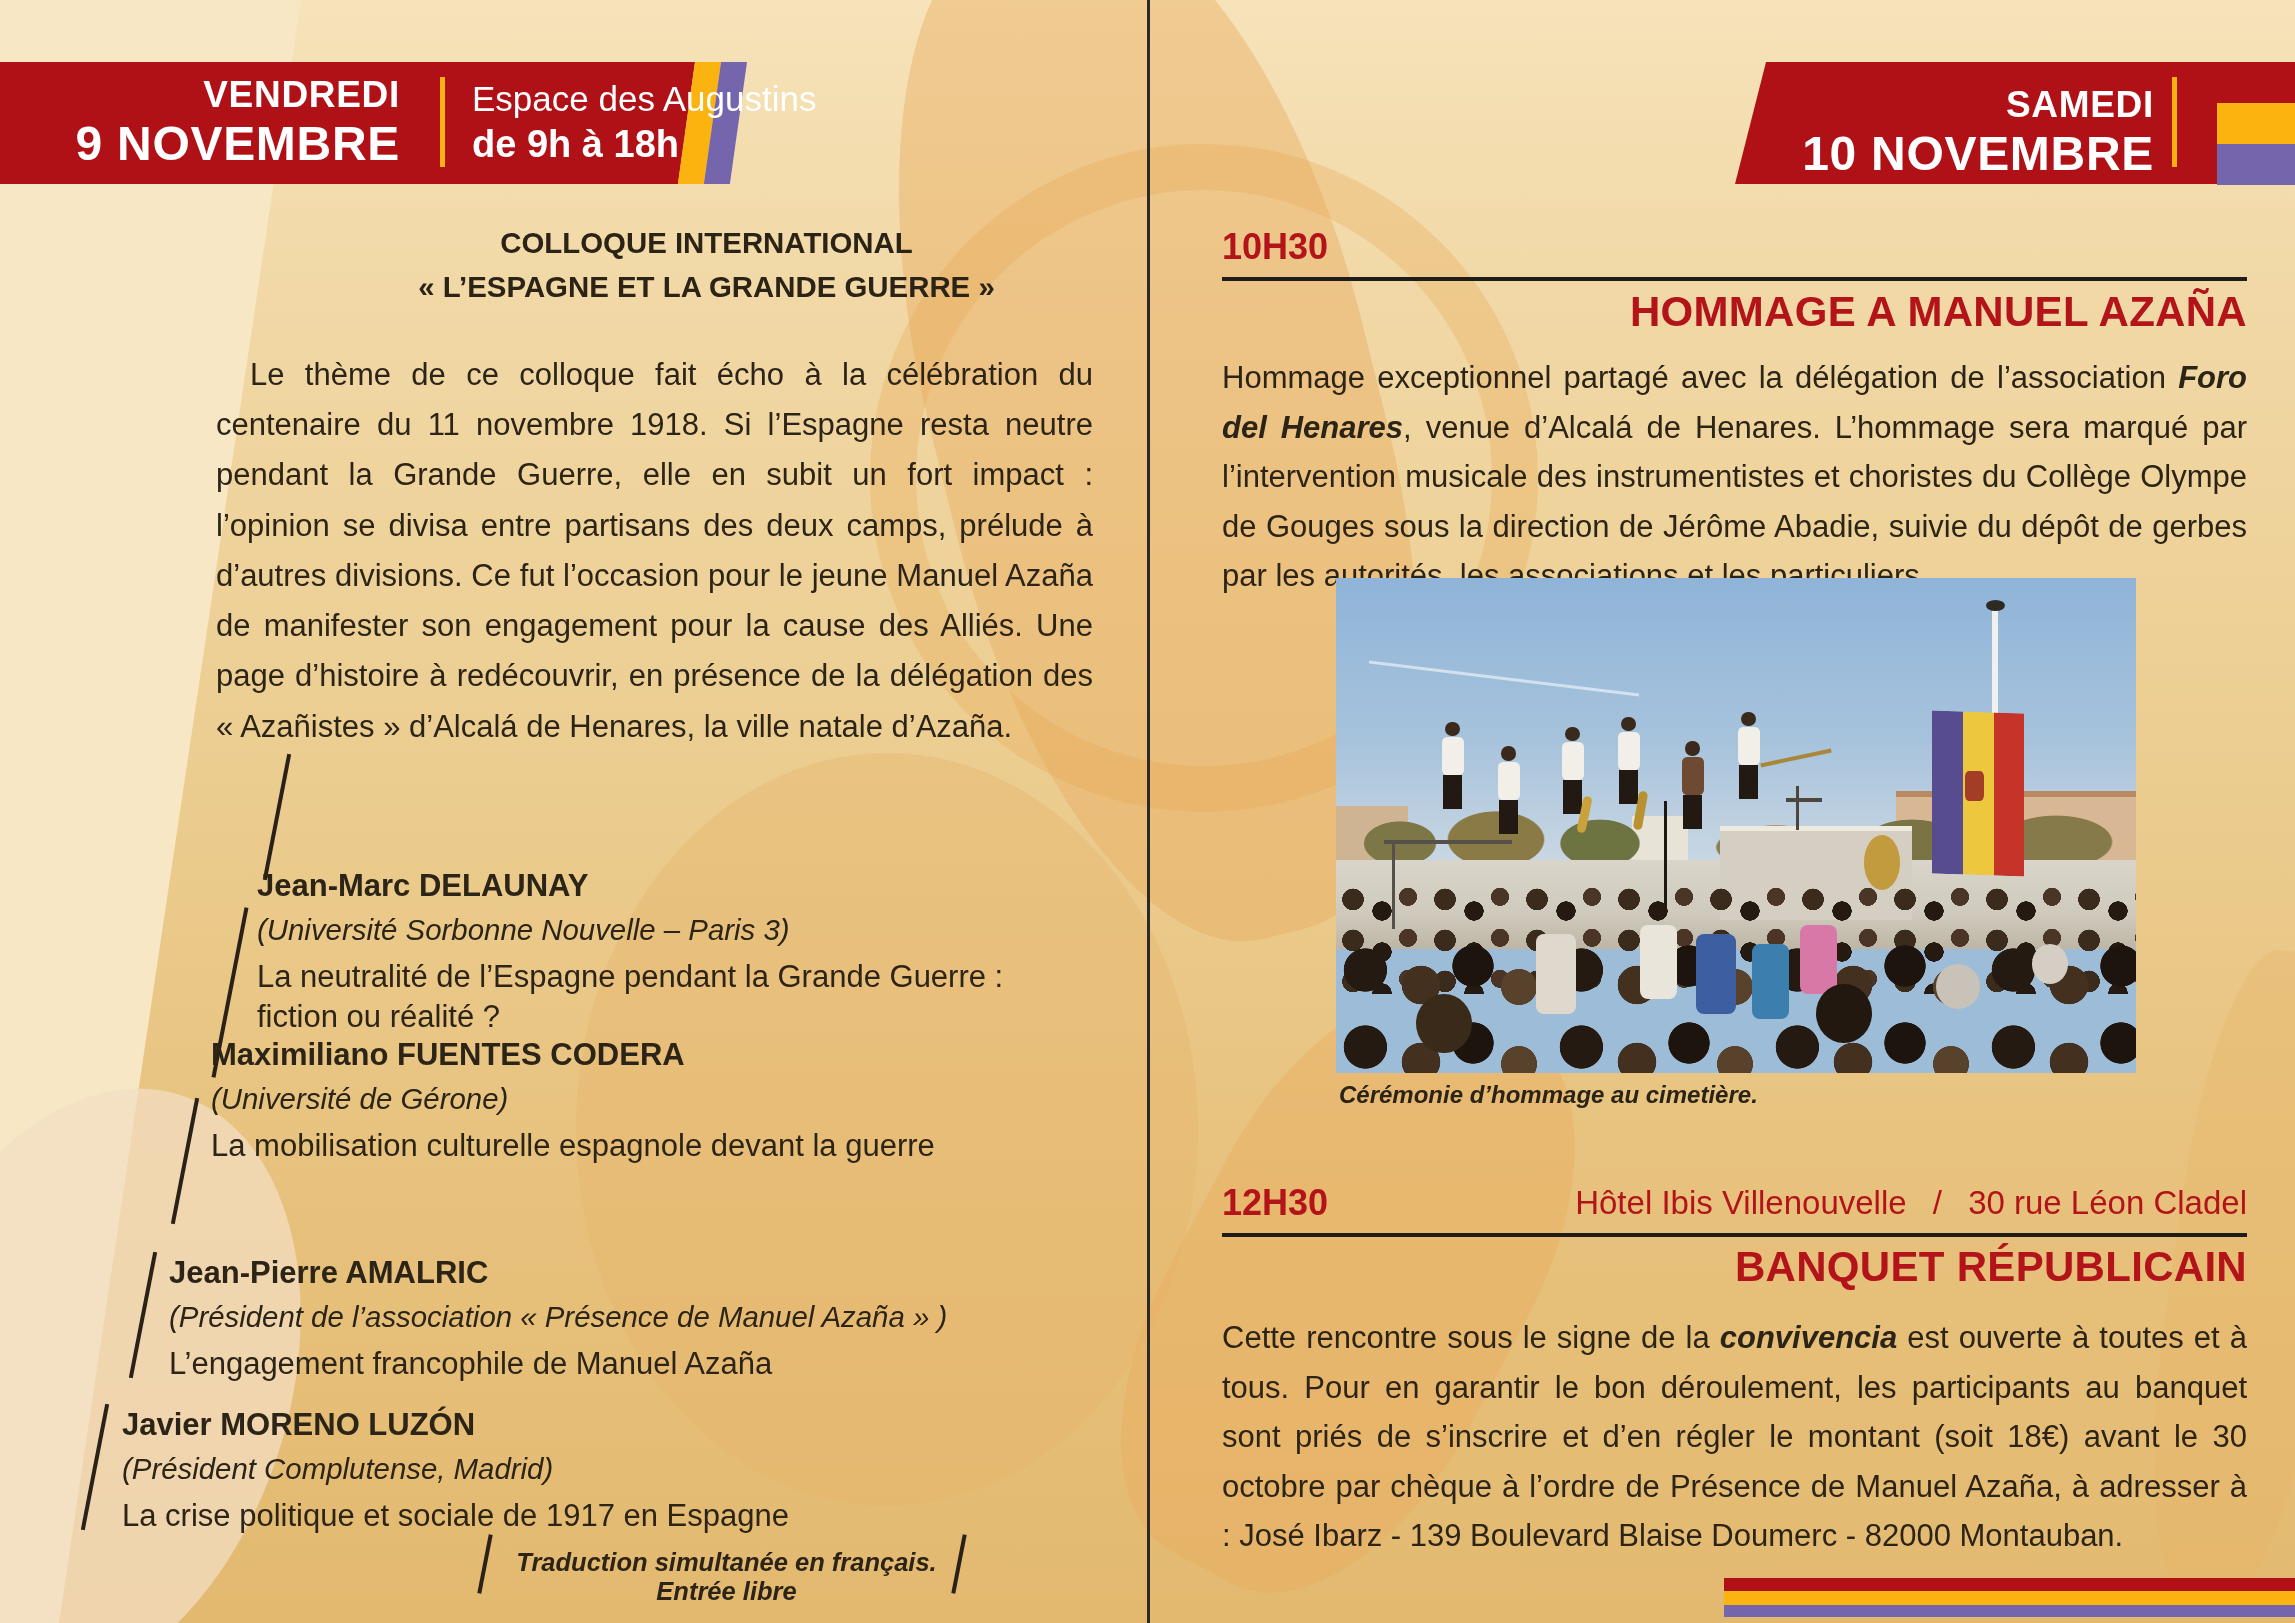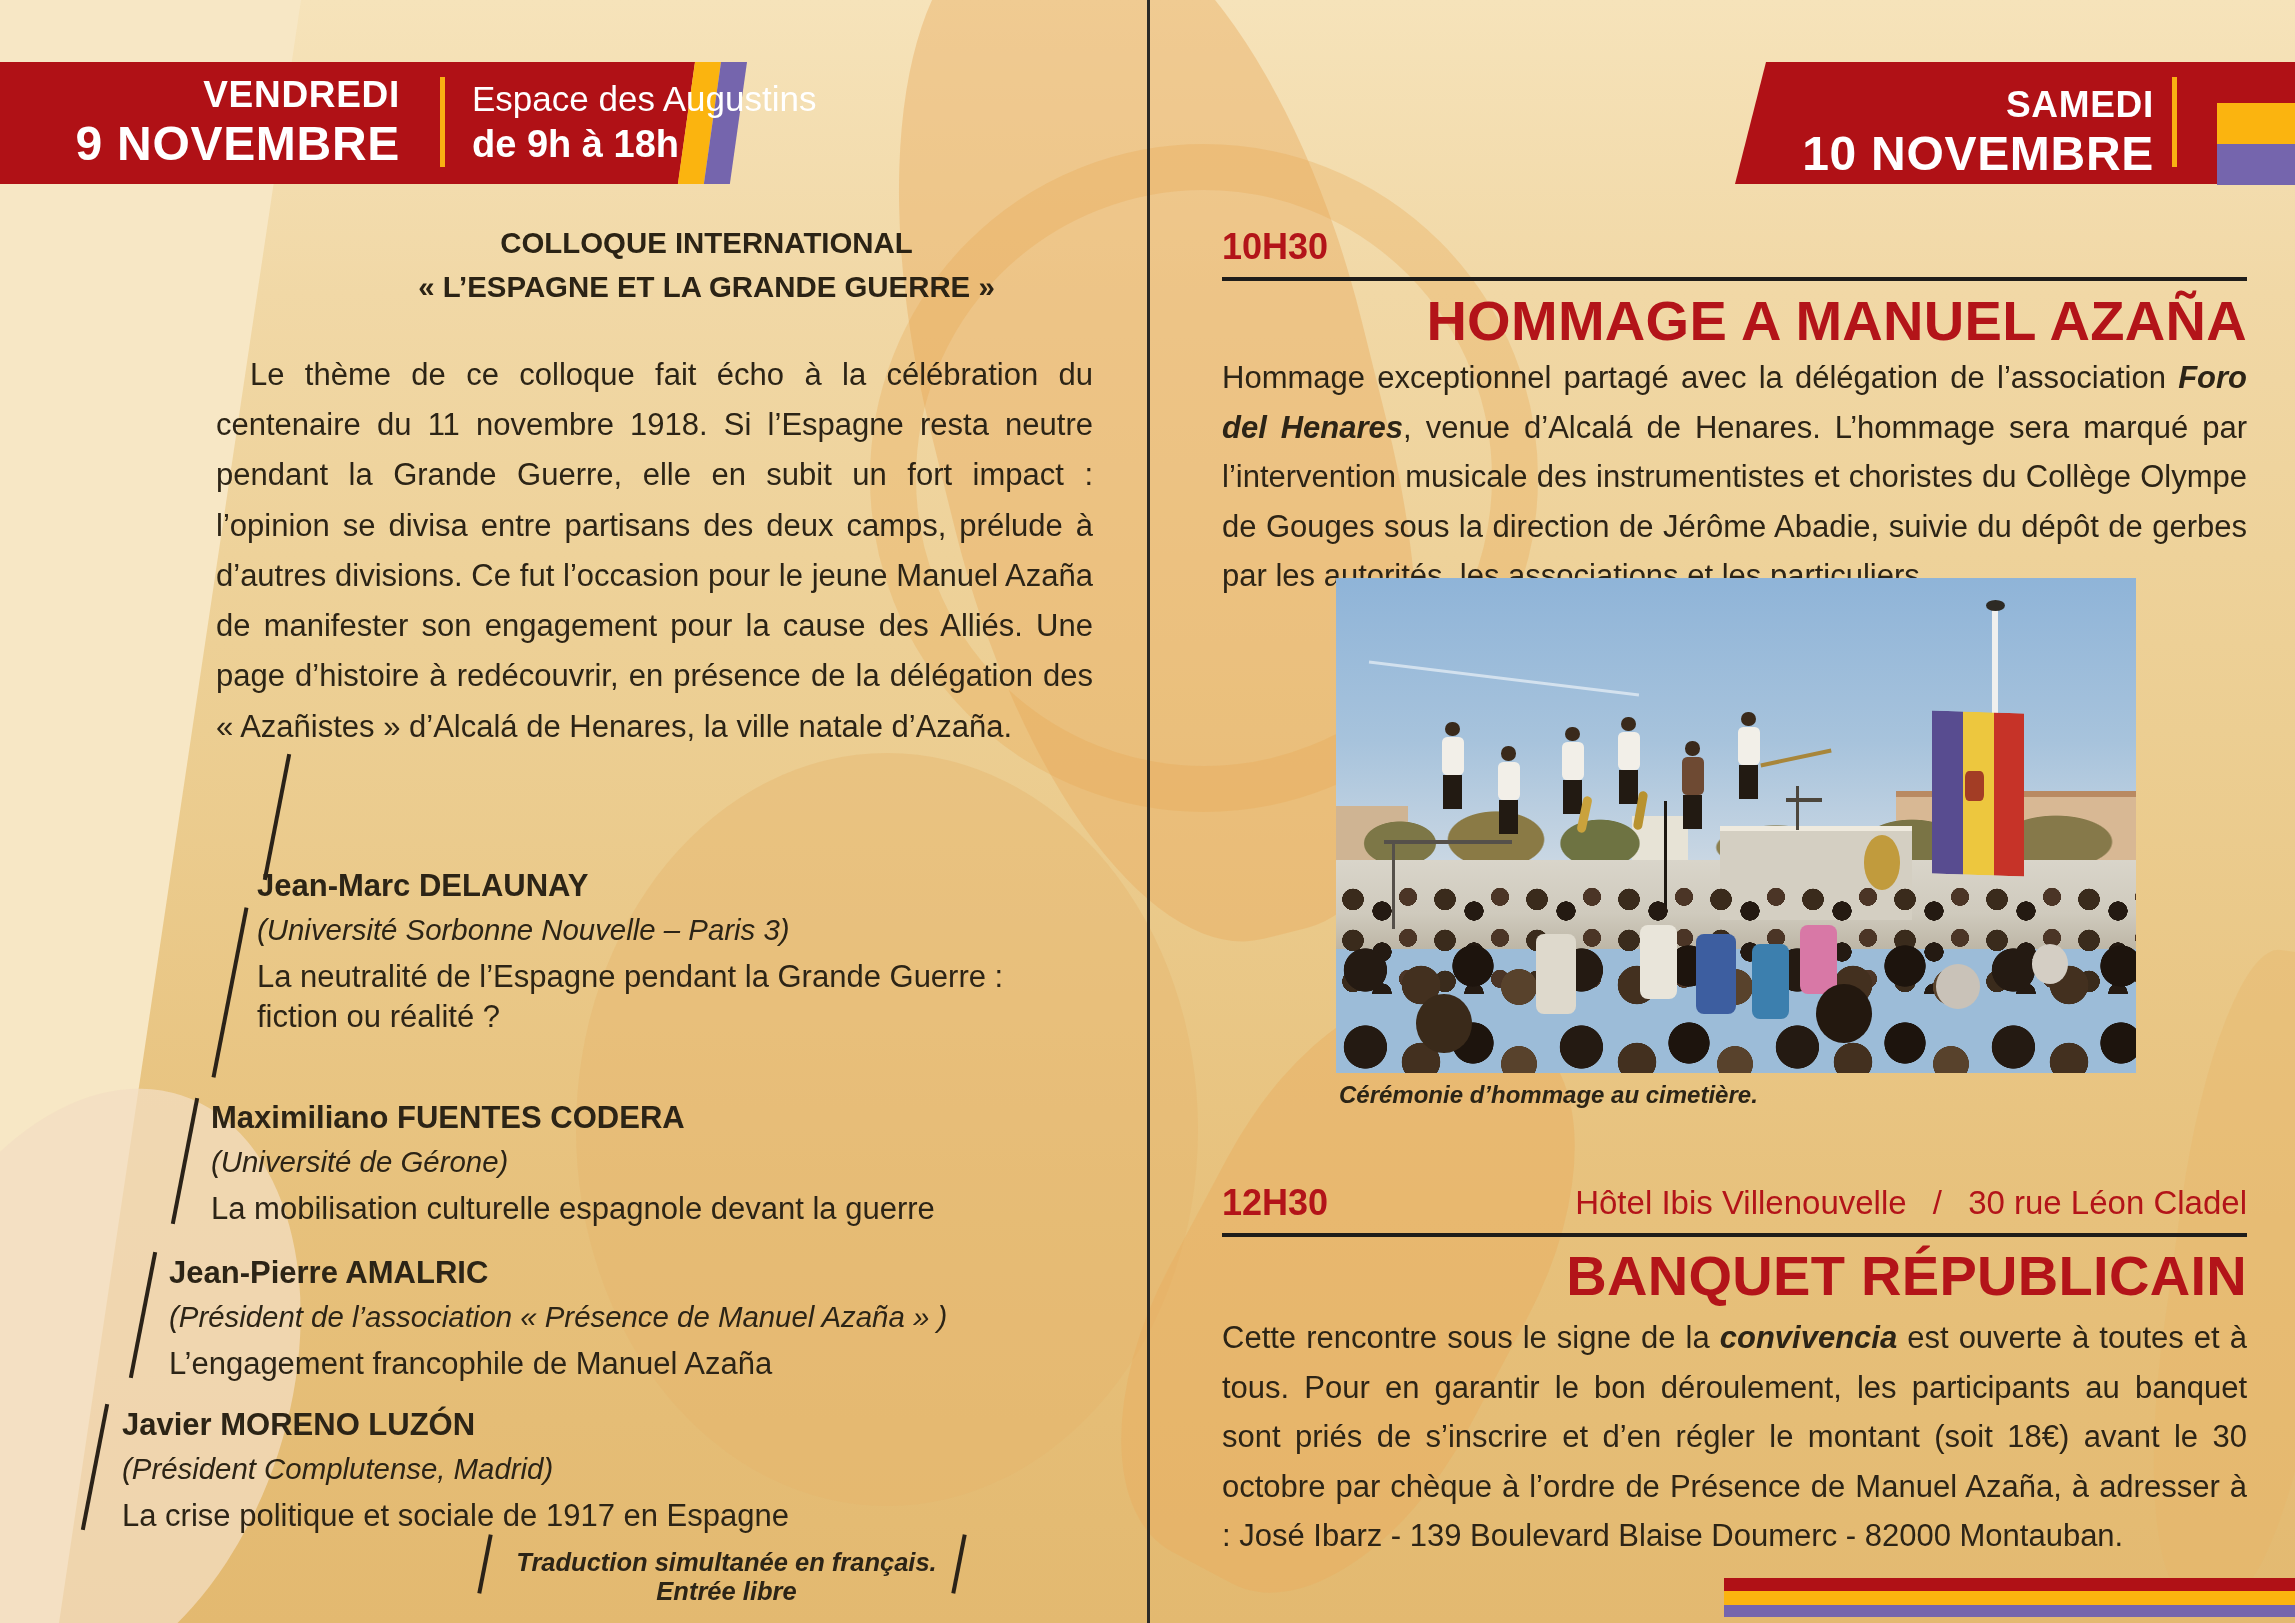--- a/index.html
+++ b/index.html
@@ -24,21 +24,21 @@
   .intro{font-size:31px;line-height:1.62;text-align:justify;text-indent:34px;color:#2c2416;}
   .spk-name{font-weight:700;font-size:31px;line-height:1.25;}
   .spk-aff{font-style:italic;font-size:29.4px;line-height:1.25;margin-top:6.5px;}
   .spk-topic{font-size:31px;line-height:1.3;margin-top:7.9px;}
   .slash{width:3.9px;background:#2a2218;transform:rotate(11deg);}
   .footnote{font-size:25.5px;font-weight:700;font-style:italic;text-align:center;}
   
   .ev-time{font-weight:700;font-size:36px;color:#b31419;}
   .ev-venueline{font-size:33px;color:#b31419;white-space:nowrap;}
   .ev-rule{height:3.9px;background:#1f1d1a;}
-  .ev-title{font-weight:700;font-size:56px;color:#b31419;white-space:nowrap;letter-spacing:0.3px;}
+  .ev-title{font-weight:700;font-size:42px;color:#b31419;white-space:nowrap;letter-spacing:0.3px;}
   .para{font-size:31px;line-height:1.6;text-align:justify;color:#2c2416;}
   .para .em{font-weight:700;font-style:italic;}
   .caption{font-size:24px;font-style:italic;font-weight:700;color:#2b2416;}
   
   #photo{left:1336px;top:578px;width:800px;height:495px;overflow:hidden;background:#9cbcd8;}
   .ph-sky{left:0;top:0;width:100%;height:60%;background:linear-gradient(180deg,#8fb4d8 0%,#a7c3dc 55%,#cdd9e4 100%);}
   .ph-trees{left:0;top:44%;width:100%;height:16%;
     background:
       radial-gradient(ellipse 59px 36px at 8% 60%,#7d7747 60%,transparent 62%),
       radial-gradient(ellipse 79px 46px at 20% 55%,#8a7a45 60%,transparent 62%),
@@ -107,21 +107,21 @@
   <div class="abs slash" style="left:275px;top:753px;height:128px;"></div>
 
   <div class="abs slash" style="left:228px;top:906px;height:173px;"></div>
   <div class="abs" style="left:257px;top:867px;width:772px;">
     <div class="spk-name">Jean-Marc DELAUNAY</div>
     <div class="spk-aff">(Université Sorbonne Nouvelle – Paris 3)</div>
     <div class="spk-topic">La neutralité de l’Espagne pendant la Grande Guerre : fiction ou réalité ?</div>
   </div>
 
   <div class="abs slash" style="left:183px;top:1097px;height:128px;"></div>
-  <div class="abs" style="left:211px;top:1099px;width:864px;">
+  <div class="abs" style="left:211px;top:1036px;width:864px;">
     <div class="spk-name">Maximiliano FUENTES CODERA</div>
     <div class="spk-aff">(Université de Gérone)</div>
     <div class="spk-topic">La mobilisation culturelle espagnole devant la guerre</div>
   </div>
 
   <div class="abs slash" style="left:141px;top:1251px;height:128px;"></div>
   <div class="abs" style="left:169px;top:1254px;width:877px;">
     <div class="spk-name">Jean-Pierre AMALRIC</div>
     <div class="spk-aff">(Président de l’association  « Présence de Manuel Azaña » )</div>
     <div class="spk-topic">L’engagement  francophile de Manuel Azaña</div>

